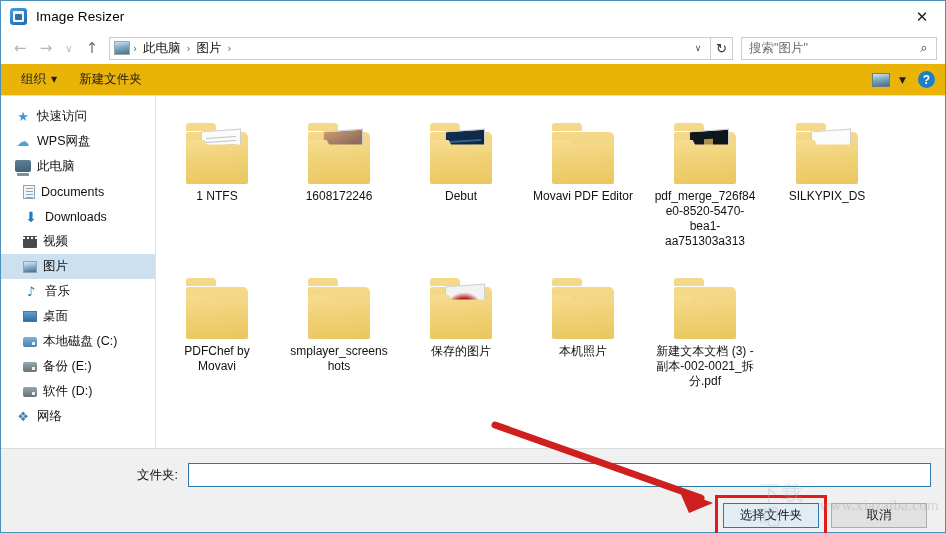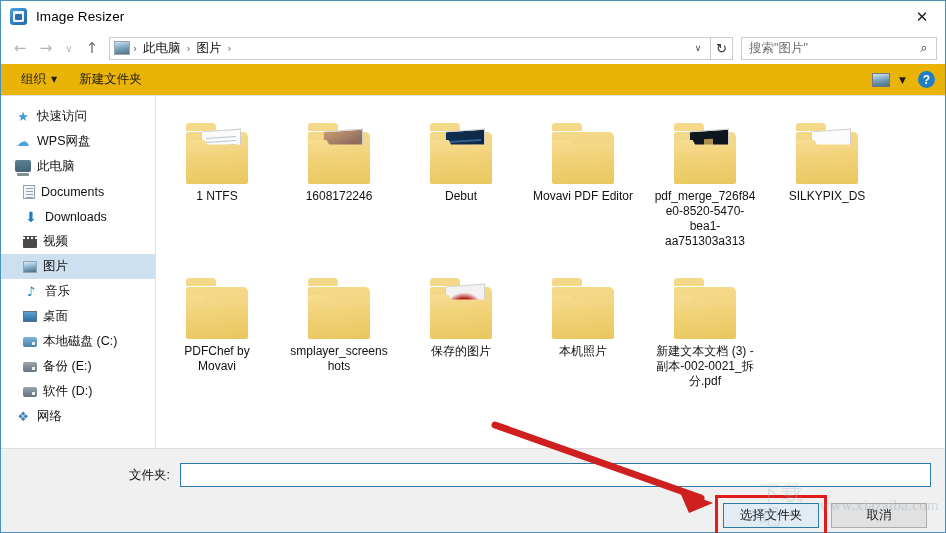--- a/index.html
+++ b/index.html
@@ -290,21 +290,21 @@
     font-size: 12px; color: #111; text-align: center;
     line-height: 15px; width: 104px;
     word-wrap: break-word; overflow-wrap: anywhere;
   }
 
   
   #footer {
     min-height: 84px;
     background: #f0f0f0;
     border-top: 1px solid #dcdcdc;
-    padding: 14px 0 0 4px;
+    padding: 14px 0 0 12px;
     position: relative;
   }
   #folder-row {
     display: flex; align-items: center;
     padding: 0 14px 0 0;
   }
   #folder-label {
     width: 175px; text-align: right; padding-right: 10px;
     font-size: 12.5px; color: #111;
   }

